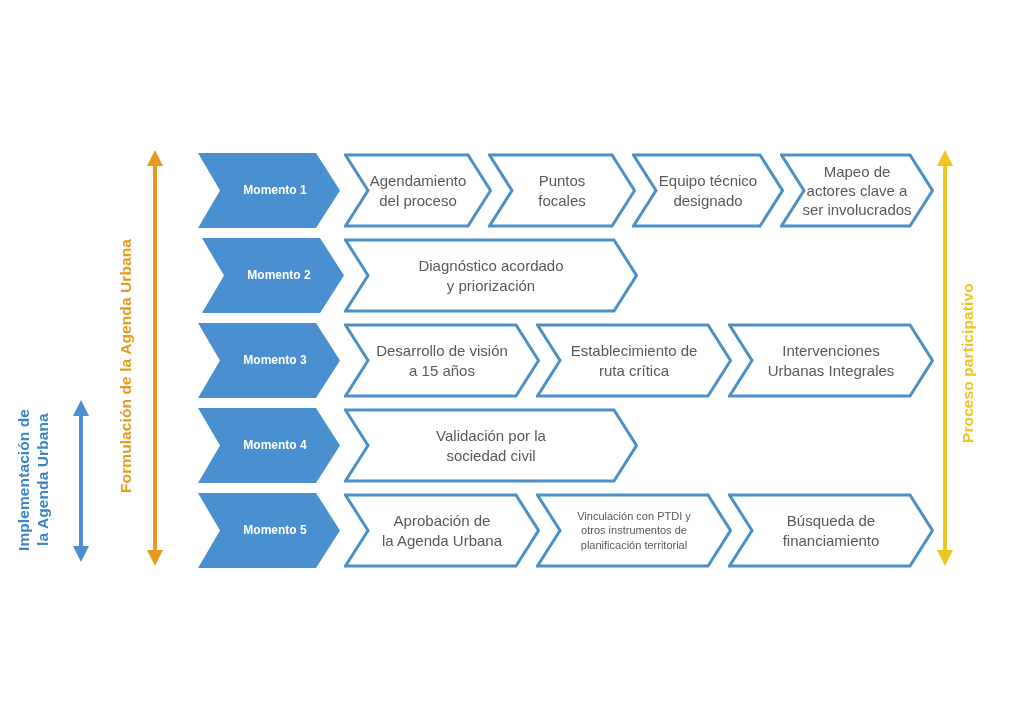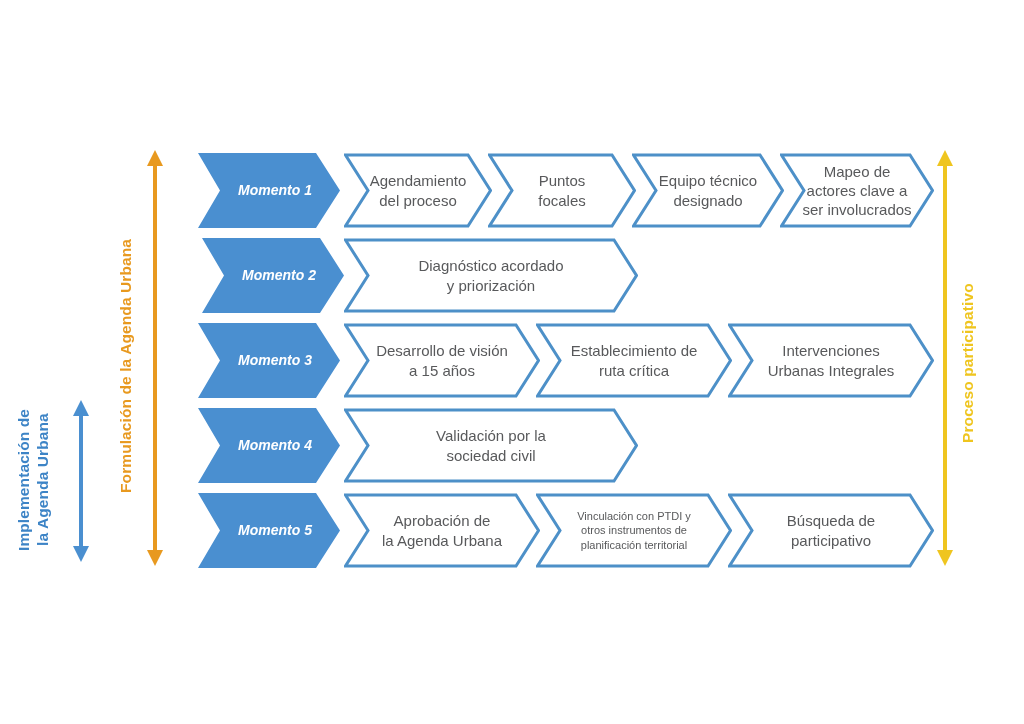--- a/index.html
+++ b/index.html
@@ -103,23 +103,22 @@
     z-index: 2;
     text-align: center;
     line-height: 1.28;
     white-space: pre-line;
     padding: 0 4px;
   }
 
   .chev.moment .txt {
     color: #ffffff;
     font-weight: bold;
-    font-size: 14px;
+    font-size: 12px;
     padding-left: 16px;
-    font-style: italic;
   }
 
   .chev.step .txt {
     color: #58595b;
     font-size: 15px;
   }
   .chev.step.small .txt {
     font-size: 11px;
   }
 </style>
@@ -273,17 +272,17 @@
       </svg>
       <div class="txt">Vinculación con PTDI y
 otros instrumentos de
 planificación territorial</div>
     </div>
     <div class="chev step" style="left:530px;width:206px;">
       <svg viewBox="0 0 206 75" preserveAspectRatio="none">
         <polygon points="1.5,2 182,2 204.5,37.5 182,73 1.5,73 24,37.5" fill="#ffffff" stroke="#4d90c8" stroke-width="3"></polygon>
       </svg>
       <div class="txt">Búsqueda de
-participativo</div>
+financiamiento</div>
     </div>
   </div>
 
 </div>
 
 </body></html>

